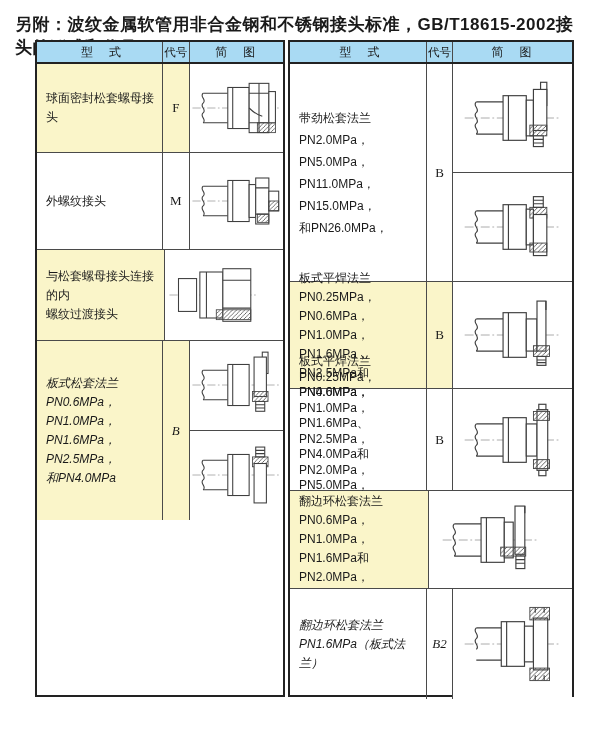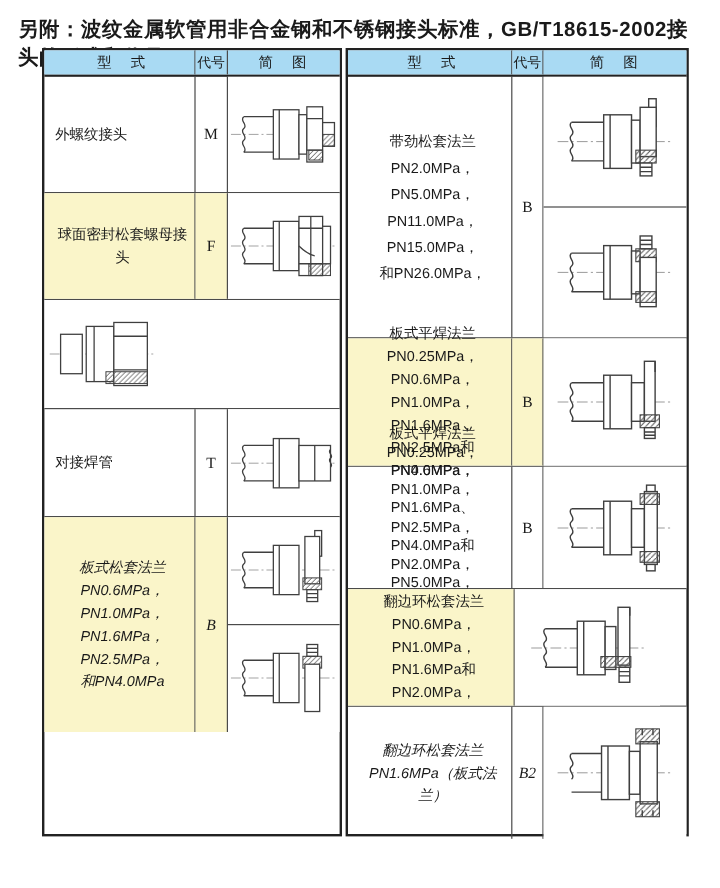--- a/index.html
+++ b/index.html
@@ -27,21 +27,21 @@
   .cell { border-right:1px solid #4a4a4a; display:flex; align-items:center; }
   .cell:last-child { border-right:none; }
   .head .cell { background:#a9daf3; justify-content:center; font-size:12px; letter-spacing:2px; }
   .hl { background:#faf5c9; }
   #tbl-left  .c-type { width:128px; }
   #tbl-left  .c-code { width:27px; }
   #tbl-left  .c-diag { width:95px; }
   #tbl-right .c-type { width:139px; }
   #tbl-right .c-code { width:26px; }
   #tbl-right .c-diag { width:121px; }
-  .c-type { padding:4px 4px 4px 9px; font-size:12px;text-align:center; }
+  .c-type { padding:4px 4px 4px 9px; font-size:12px; }
   .type-text { white-space:pre-line; line-height:19px; }
   .type-text.loose { line-height:22px; }
   .type-text.tight { line-height:15.5px; }
   .c-code { justify-content:center; font-family:"Liberation Serif","DejaVu Serif",serif;
             font-size:13px; }
   .c-diag { justify-content:center; background:#fff; }
   .c-diag.split { flex-direction:column; align-items:stretch; padding:0; }
   .c-diag.split .half { flex:1 1 50%; display:flex; align-items:center; justify-content:center;
                         border-bottom:1px solid #4a4a4a; }
   .c-diag.split .half:last-child { border-bottom:none; }
@@ -77,90 +77,78 @@
         <span>型　式</span>
       </div>
     <div class="cell c-code" style="letter-spacing:0;font-family:inherit;font-size:11.5px">
         <span>代号</span>
       </div>
     <div class="cell c-diag" style="background:#a9daf3">
         <span style="letter-spacing:2px;font-size:12px">简　图</span>
       </div>
   </div>
 
+  <div class="row" style="height:89px">
+    <div class="cell c-type hl">
+        <span class="type-text">球面密封松套螺母接头</span>
+      </div>
+    <div class="cell c-code hl">
+        <span>F</span>
+      </div>
+    <div class="cell c-diag">
+      <svg class="diag" width="92" height="72" viewBox="0 0 112 84">
+        <use href="#hose"></use>
+        <rect class="lnf" x="72" y="12" width="24" height="60"></rect>
+        <path class="ln" d="M72 24 H96 M72 60 H96 M84 12 V72"></path>
+        <path class="ln" d="M72 42 q8 8 16 10"></path>
+        <rect class="ht" x="82" y="60" width="22" height="12"></rect>
+        <rect class="lnf" x="96" y="22" width="8" height="38"></rect>
+      </svg>
+    </div>
+  </div>
+
   <div class="row" style="height:97px">
     <div class="cell c-type">
         <span class="type-text">外螺纹接头</span>
       </div>
     <div class="cell c-code">
         <span>M</span>
       </div>
     <div class="cell c-diag">
       <svg class="diag" width="92" height="74" viewBox="0 0 112 84">
         <use href="#hose"></use>
         <rect class="lnf" x="72" y="22" width="8" height="40"></rect>
         <rect class="lnf" x="80" y="14" width="16" height="56"></rect>
         <path class="ln" d="M80 26 H96 M80 58 H96"></path>
         <rect class="lnf" x="96" y="30" width="12" height="24"></rect>
         <rect class="ht" x="96" y="42" width="12" height="12"></rect>
         <rect class="ht" x="82" y="58" width="14" height="10"></rect>
       </svg>
     </div>
   </div>
 
-  <div class="row" style="height:89px">
-    <div class="cell c-type hl">
-        <span class="type-text">球面密封松套螺母接头</span>
-      </div>
-    <div class="cell c-code hl">
-        <span>F</span>
-      </div>
-    <div class="cell c-diag">
-      <svg class="diag" width="92" height="72" viewBox="0 0 112 84">
-        <use href="#hose"></use>
-        <rect class="lnf" x="72" y="12" width="24" height="60"></rect>
-        <path class="ln" d="M72 24 H96 M72 60 H96 M84 12 V72"></path>
-        <path class="ln" d="M72 42 q8 8 16 10"></path>
-        <rect class="ht" x="82" y="60" width="22" height="12"></rect>
-        <rect class="lnf" x="96" y="22" width="8" height="38"></rect>
-      </svg>
-    </div>
-  </div>
-
 
   <div class="row" style="height:91px">
+    <div class="cell c-type hl">
+        <span class="type-text">与松套螺母接头连接的内
+螺纹过渡接头</span>
+      </div>
     <div class="cell c-diag">
       <svg class="diag" width="92" height="74" viewBox="0 0 112 84">
         <path class="cl" d="M3 42 H109"></path>
         <rect class="lnf" x="14" y="22" width="22" height="40"></rect>
         <rect class="lnf" x="40" y="14" width="28" height="56"></rect>
         <path class="ln" d="M48 14 V70"></path>
         <rect class="lnf" x="68" y="10" width="34" height="64"></rect>
         <path class="ln" d="M68 24 H102 M68 58 H102"></path>
         <rect class="ht" x="60" y="60" width="42" height="12"></rect>
       </svg>
     </div>
   </div>
 
-  <div class="row" style="height:90px">
-    <div class="cell c-type">
-        <span class="type-text">对接焊管</span>
-      </div>
-    <div class="cell c-code">
-        <span>T</span>
-      </div>
-    <div class="cell c-diag">
-      <svg class="diag" width="92" height="72" viewBox="0 0 112 84">
-        <use href="#hose"></use>
-        <rect class="lnf" x="72" y="24" width="32" height="36"></rect>
-        <path class="ln" d="M88 24 V60"></path>
-        <path class="ln" d="M104 28 c-4 3 4 6 0 9 c-4 3 4 6 0 9"></path>
-      </svg>
-    </div>
-  </div>
 
   <div class="row" style="height:179px">
     <div class="cell c-type hl">
         <span class="type-text">板式松套法兰
 PN0.6MPa，PN1.0MPa，
 PN1.6MPa，PN2.5MPa，
 和PN4.0MPa</span>
       </div>
     <div class="cell c-code hl">
         <span>B</span>

